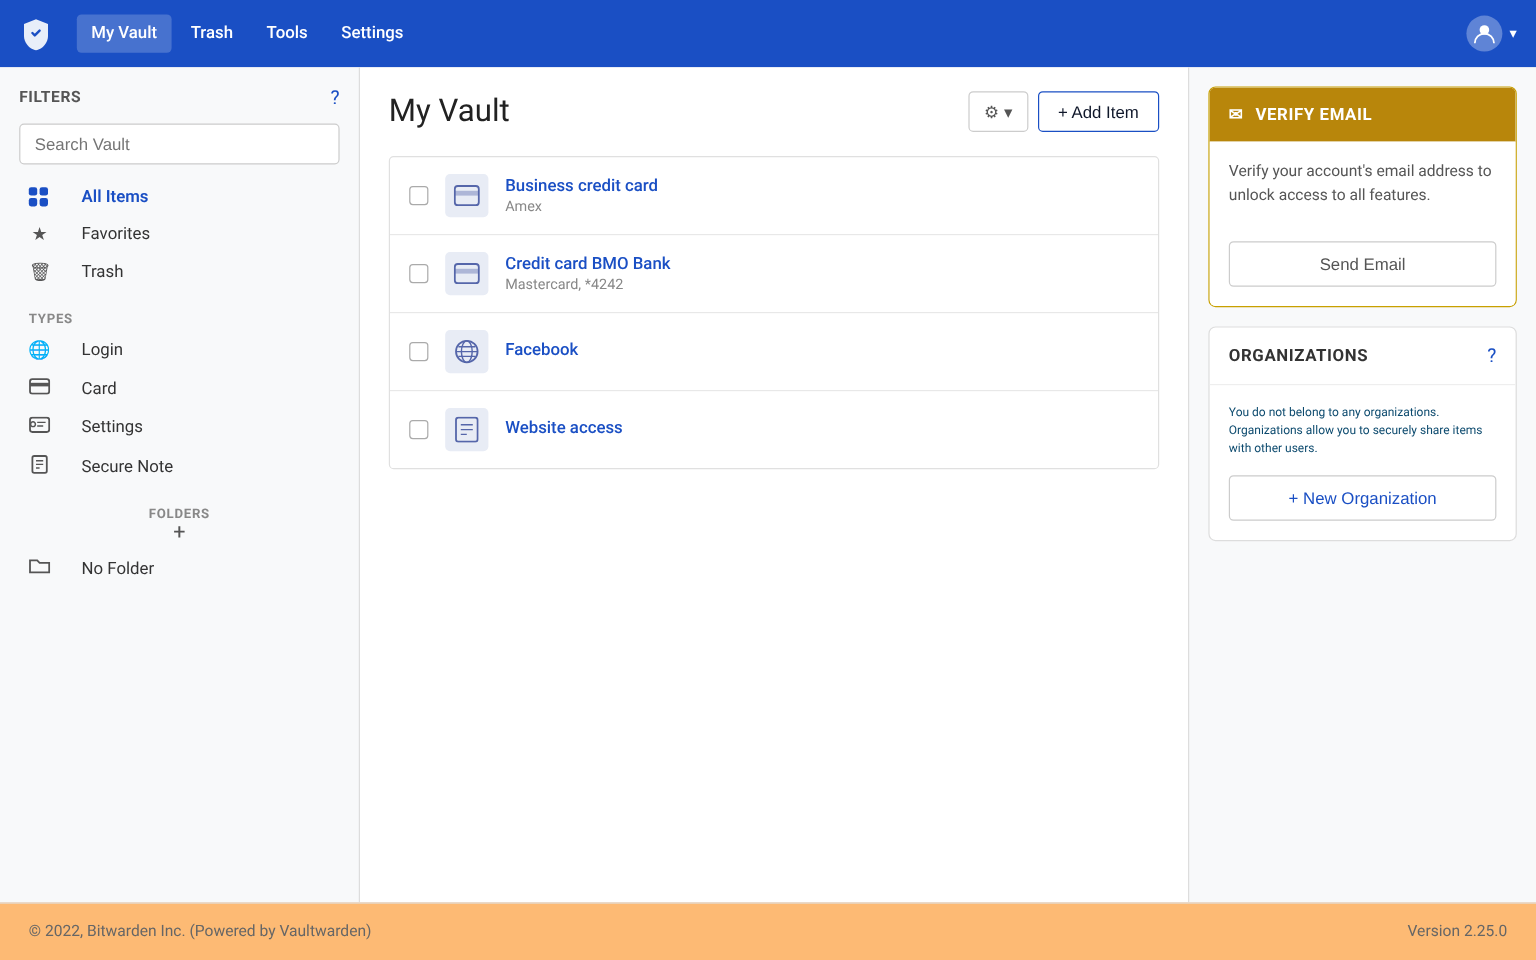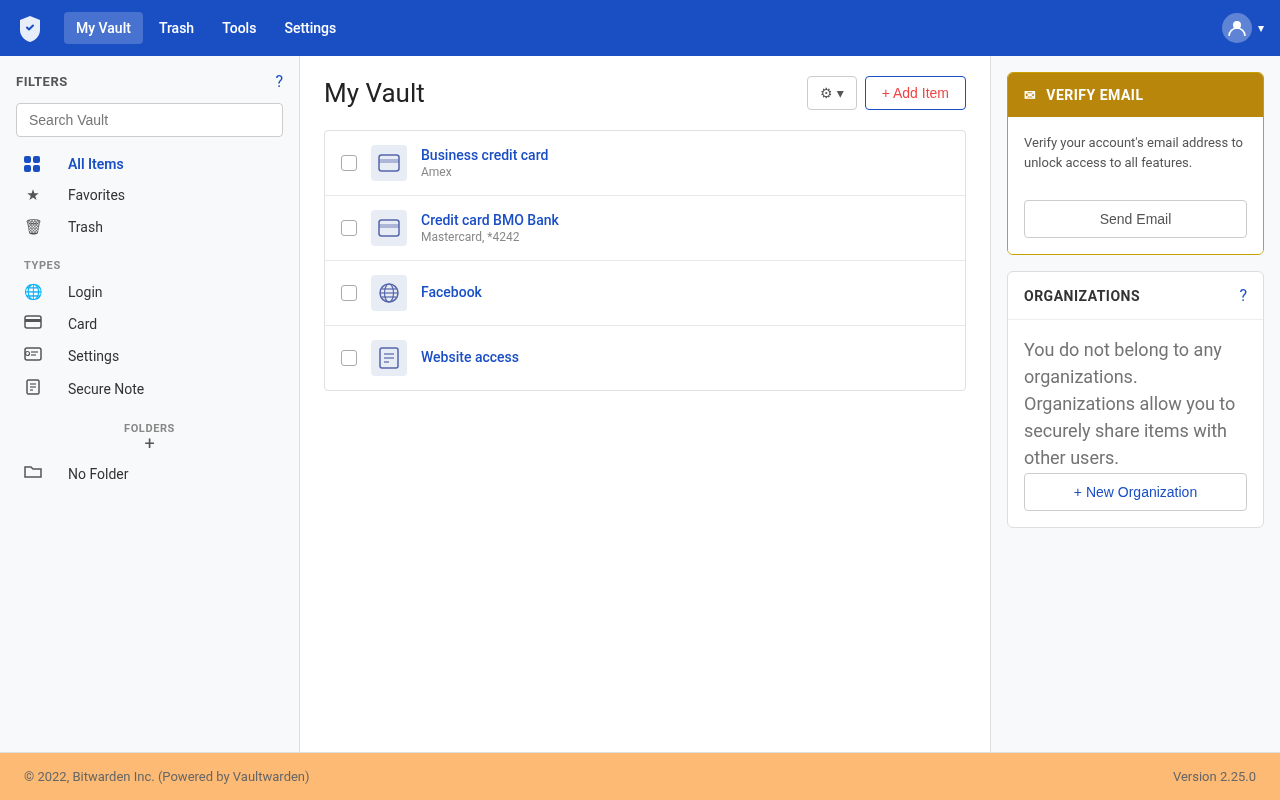--- a/index.html
+++ b/index.html
@@ -165,21 +165,21 @@
     .btn-add-item {
       display: flex;
       align-items: center;
       gap: 4px;
       padding: 8px 16px;
       border: 1px solid #1a4fc4;
       border-radius: 4px;
       background: #fff;
       cursor: pointer;
       font-size: 14px;
-      color: #ef4444;
+      color: #0f172a;
       font-weight: 500;
     }
 
     
     .vault-list { border: 1px solid #e0e0e0; border-radius: 4px; }
     .vault-item {
       display: flex;
       align-items: center;
       padding: 14px 16px;
       border-bottom: 1px solid #e8e8e8;
@@ -286,24 +286,24 @@
     .orgs-title {
       font-weight: 700;
       font-size: 14px;
       letter-spacing: 0.5px;
       text-transform: uppercase;
       color: #333;
     }
     .orgs-help { color: #1a4fc4; font-size: 16px; cursor: pointer; }
     .orgs-body { padding: 16px; }
     .orgs-body p {
-      color: #737373;
-      font-size: 18px;
+      color: #0c4a6e;
+      font-size: 10px;
       line-height: 1.5;
-      margin-bottom: 2px;
+      margin-bottom: 14px;
     }
     .btn-new-org {
       width: 100%;
       padding: 10px;
       border: 1px solid #ccc;
       border-radius: 4px;
       background: #fff;
       color: #1a4fc4;
       font-size: 14px;
       cursor: pointer;

